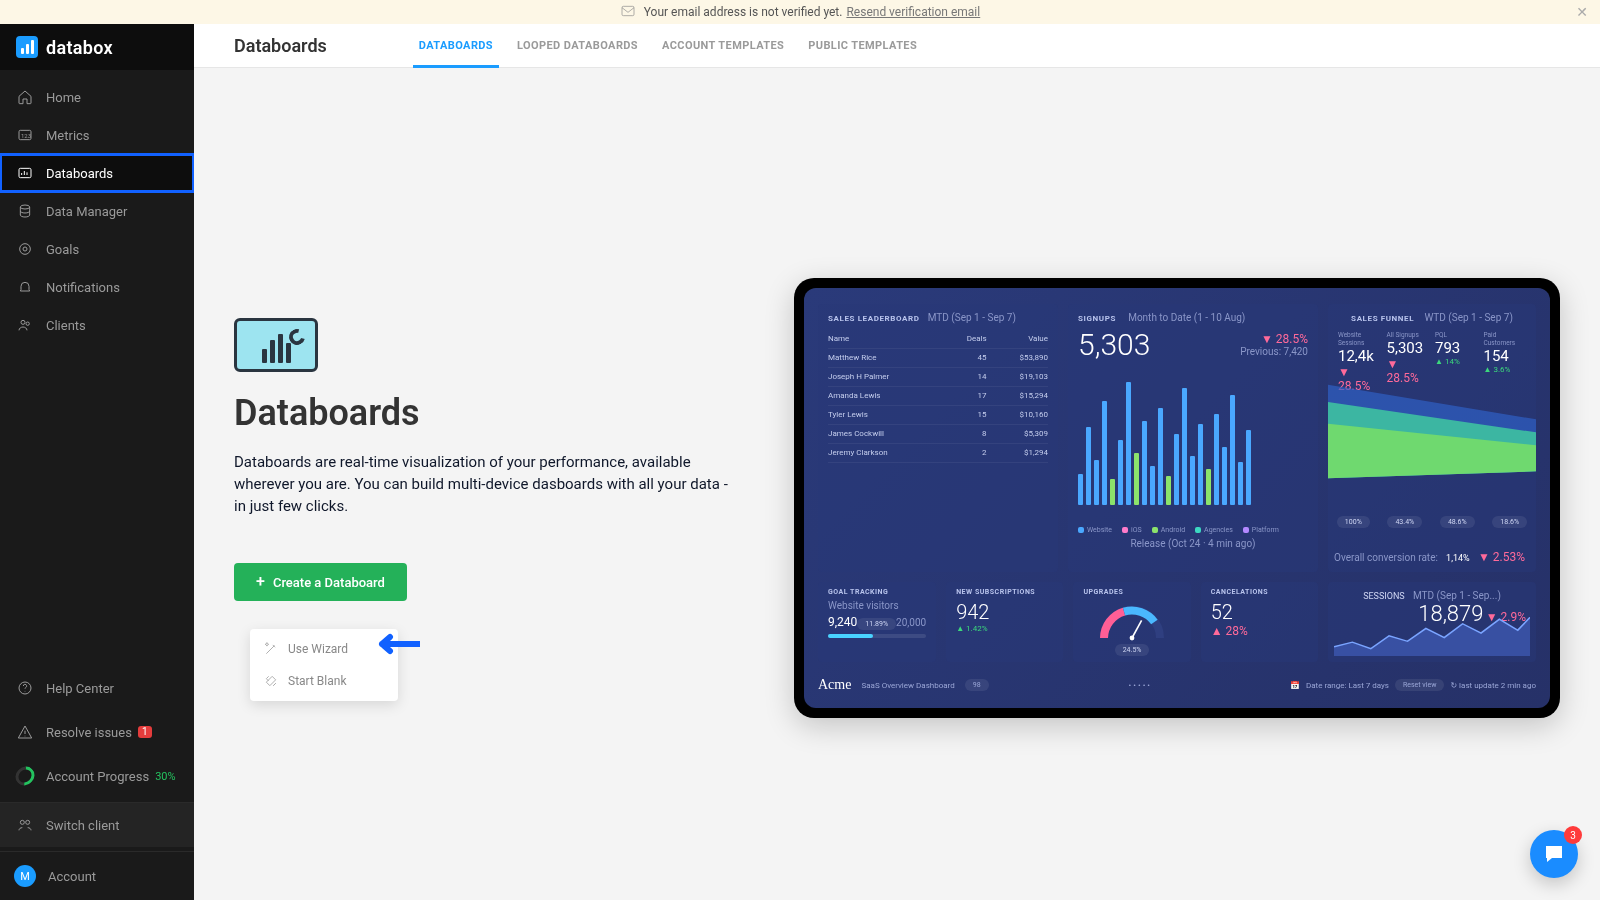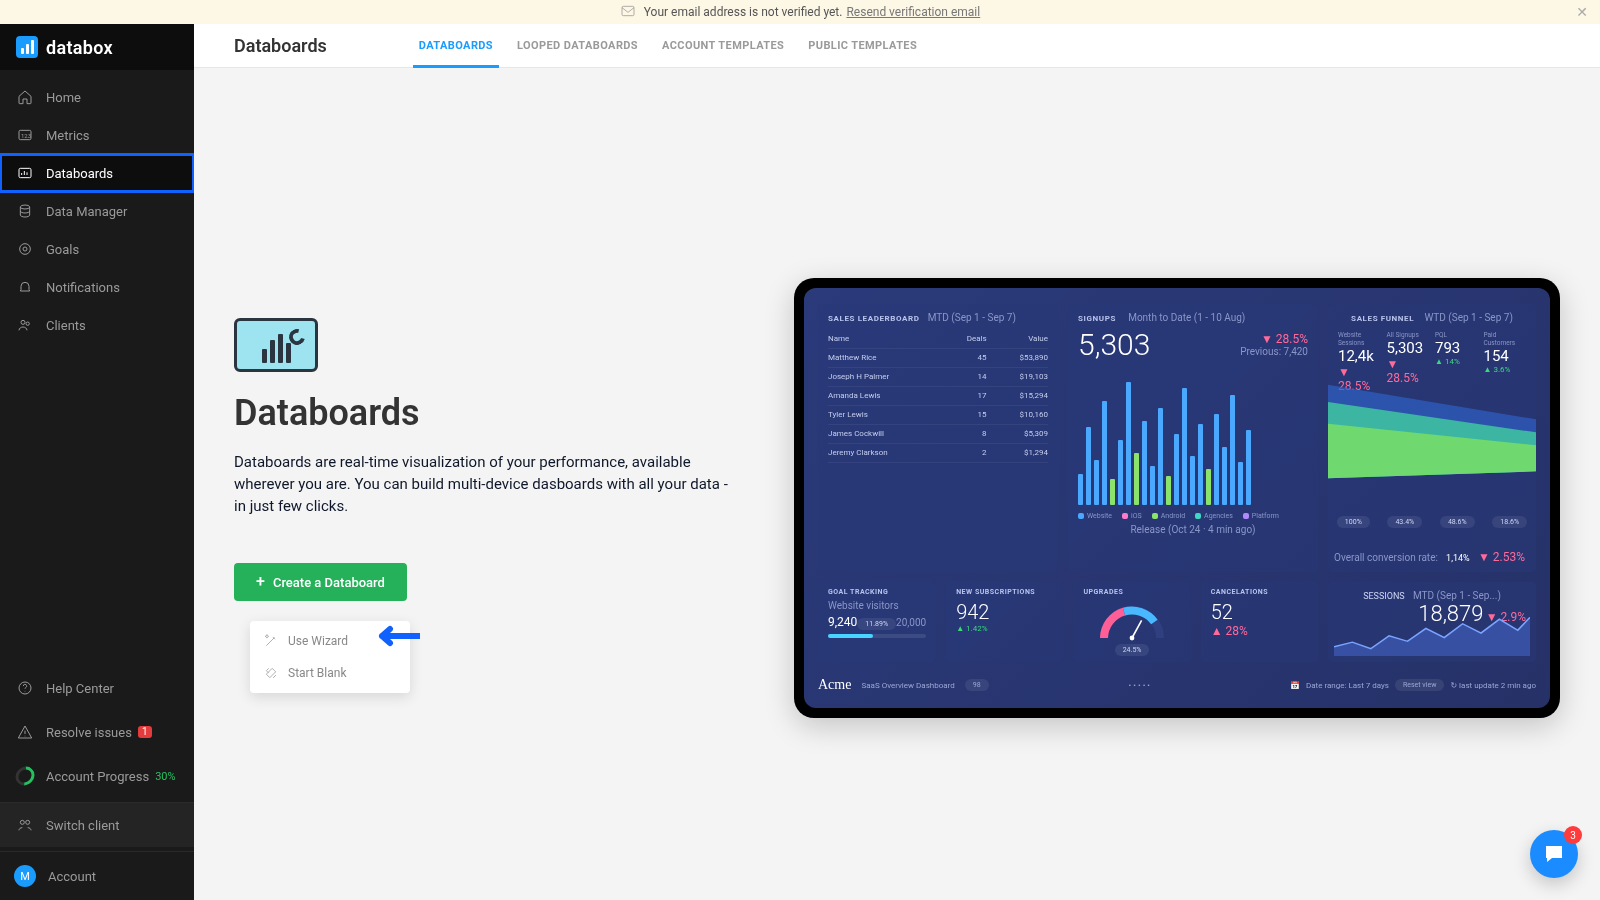--- a/index.html
+++ b/index.html
@@ -46,38 +46,38 @@
 .content { display:flex; padding:60px 40px 0 40px; align-items:flex-start; gap:40px; }
 .left-col { flex:0 0 520px; padding-top:190px; }
 .hero-icon { width:84px; height:54px; border:3px solid #2a3540; border-radius:6px; background:#9de4f0; display:flex; align-items:flex-end; justify-content:center; padding:6px 8px; gap:3px; margin-bottom:20px; position:relative; }
 .hero-icon .bar { width:5px; background:#2a3540; border-radius:1px; }
 .hero-icon .donut { position:absolute; right:10px; top:8px; width:16px; height:16px; border:4px solid #2a3540; border-radius:50%; border-right-color:transparent; transform:rotate(-30deg); }
 .hero-title { font-size:36px; font-weight:600; color:#333; margin-bottom:18px; }
 .hero-desc { font-size:15px; line-height:1.45; color:#0f172a; max-width:500px; margin-bottom:46px; }
 
 .cta-btn { background:#24b159; color:#fff; border:none; border-radius:4px; height:38px; padding:0 22px; font-size:13px; font-weight:500; cursor:pointer; display:inline-flex; align-items:center; gap:8px; }
 .cta-btn .plus { font-size:16px; line-height:1; }
-.dropdown { margin-top:20px; background:#fff; border-radius:4px; box-shadow:0 4px 14px rgba(0,0,0,.12); width:160px; padding:4px 0; margin-left:16px; position:relative; }
+.dropdown { margin-top:28px; background:#fff; border-radius:4px; box-shadow:0 4px 14px rgba(0,0,0,.12); width:148px; padding:4px 0; margin-left:16px; position:relative; }
 .dropdown-item { height:32px; display:flex; align-items:center; padding:0 14px; font-size:12px; color:#888; cursor:pointer; gap:10px; }
 .dropdown-item svg { width:14px; height:14px; stroke:#aaa; fill:none; stroke-width:1.6; }
 .arrow-anno { position:absolute; left:124px; top:4px; }
 .arrow-anno svg { width:46px; height:22px; }
 
 
 .device { flex:0 0 auto; width:766px; height:440px; border-radius:20px; background:#000; padding:10px; margin-top:150px; box-shadow:0 8px 30px rgba(0,0,0,.2); }
 .screen { width:100%; height:100%; border-radius:12px; background:linear-gradient(135deg,#2a3a7a,#263168); padding:16px 14px 10px; color:#cfd6f3; font-size:9px; position:relative; display:grid; grid-template-columns: 240px 250px 1fr; grid-template-rows: 1fr auto 26px; gap:10px; }
 .panel { background:rgba(40,55,120,.5); border-radius:4px; padding:8px 10px; position:relative; }
 .p-title { font-size:8px; font-weight:700; letter-spacing:.6px; color:#b8c3ec; text-transform:uppercase; }
 .p-sub { font-size:10px; color:#8a96c8; }
 .big-num { font-size:30px; font-weight:300; color:#fff; margin-top:4px; }
 .delta-up { color:#3cd87c; font-size:8px; }
 .delta-dn { color:#ff6a9a; font-size:12px; }
 .bars { display:flex; align-items:flex-end; gap:3px; height:130px; margin-top:18px; }
 .bars span { width:5px; border-radius:1px; }
-.legend { display:flex; gap:10px; font-size:7px; margin-top:7px; color:#8a96c8; }
+.legend { display:flex; gap:10px; font-size:7px; margin-top:21px; color:#8a96c8; }
 .legend .d { width:6px; height:6px; border-radius:2px; display:inline-block; margin-right:3px; vertical-align:middle; }
 
 .funnel-head { display:flex; justify-content:space-between; gap:6px; margin-top:8px; }
 .funnel-head div { flex:1; }
 .funnel-head .lbl { font-size:6.5px; color:#8a96c8; }
 .funnel-head .v { font-size:15px; font-weight:400; color:#fff; }
 .funnel-svg { position:absolute; left:0; right:0; bottom:42px; top:72px; }
 
 .leaders { }
 .leaders table { width:100%; border-collapse:collapse; margin-top:6px; }

